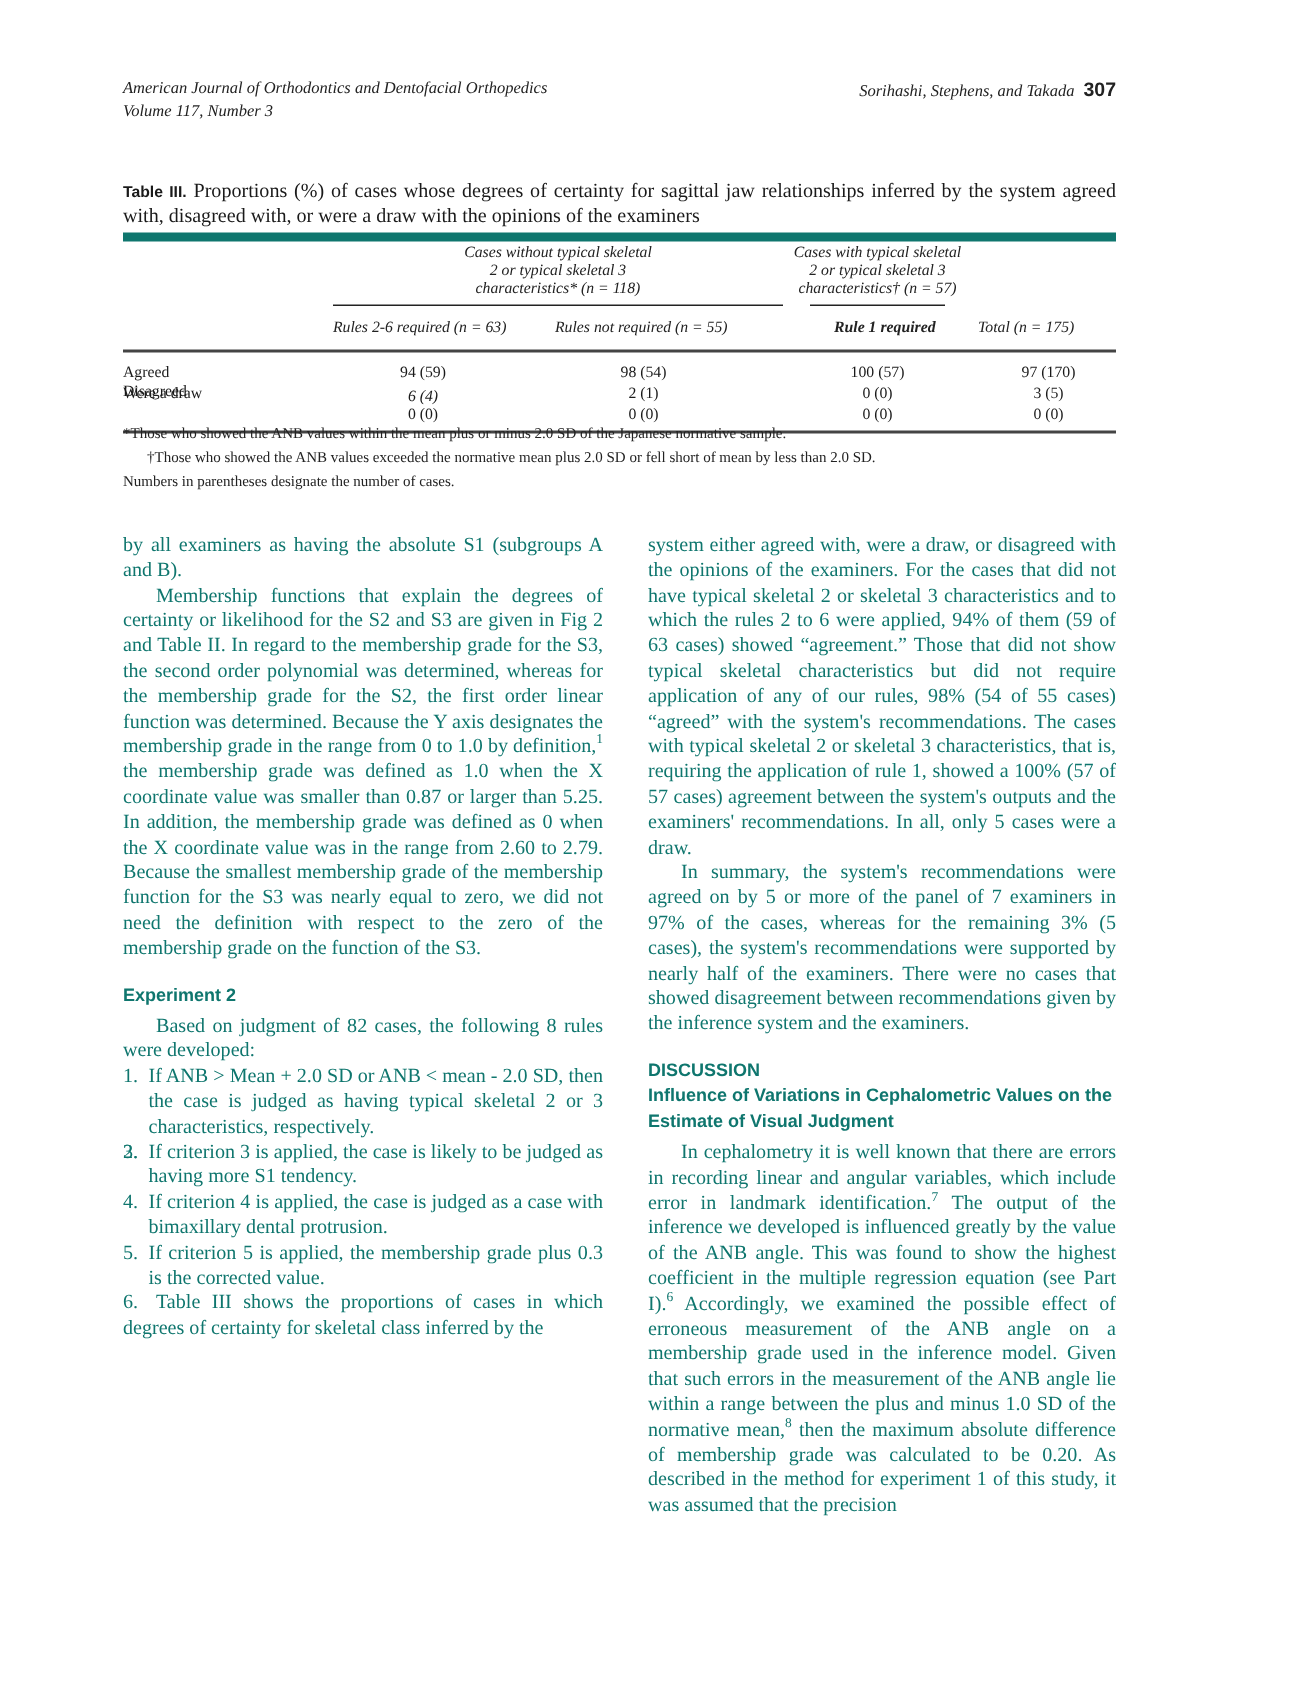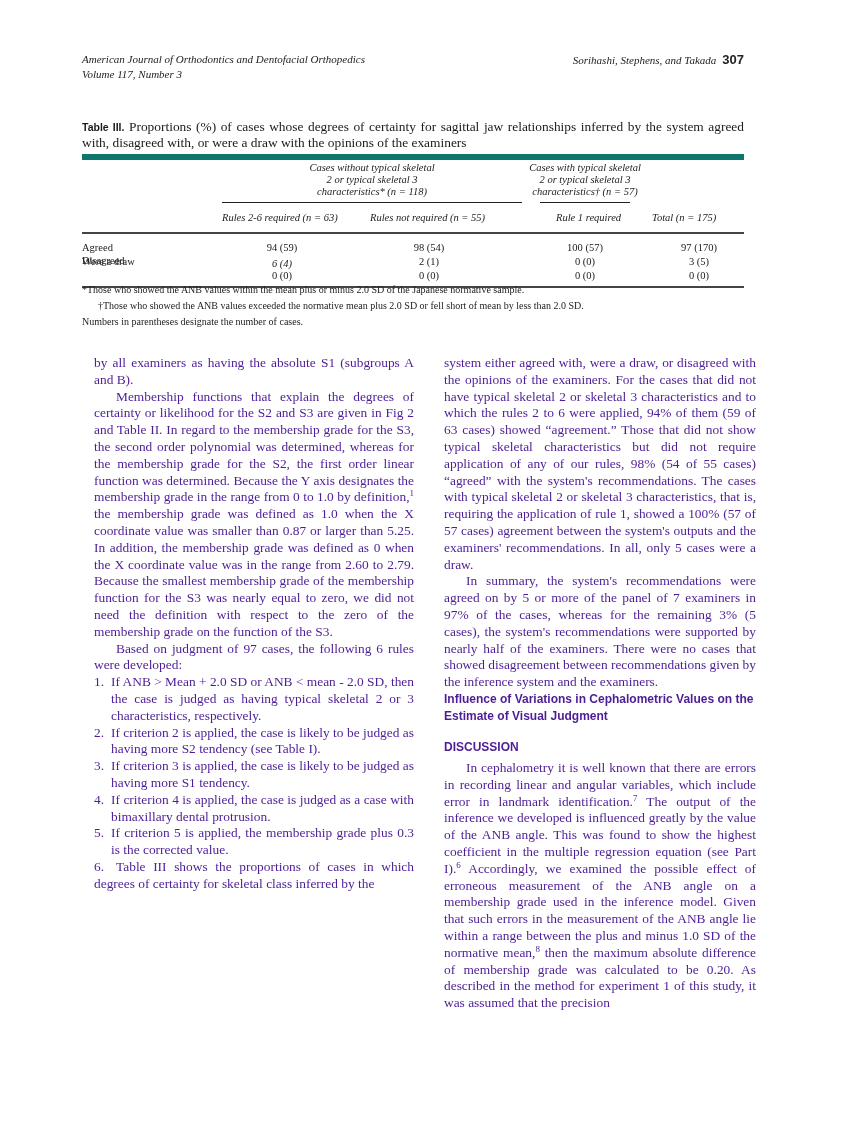--- a/index.html
+++ b/index.html
@@ -19,21 +19,21 @@
   .it { font-family: "Liberation Serif", serif; font-style: italic; font-size: 10.5px; line-height: 12px; color: #222; }
   .grp { position: absolute; text-align: center; }
   .grp-rule { position: absolute; height: 1px; background: #222; }
   .subh { position: absolute; top: 52px; white-space: nowrap; }
   .thick { position: absolute; left: 0; width: 662px; height: 2px; background: #444; }
   .rowlbl { position: absolute; left: 0; font-family: "Liberation Serif", serif; font-size: 10.5px; line-height: 14px; }
   .cell { position: absolute; font-family: "Liberation Serif", serif; font-size: 10.5px; line-height: 14px; text-align: center; width: 80px; }
   .fn { position: absolute; left: 82px; font-family: "Liberation Serif", serif; font-size: 10px; line-height: 15px; color: #222; }
 
   
-  .col { position: absolute; top: 355px; width: 320px; font-family: "Liberation Serif", serif; font-size: 13.4px; line-height: 16.8px; text-align: justify; color: #4c1d95; margin-left: 12px; }
+  .col { position: absolute; top: 355px; width: 320px; font-family: "Liberation Serif", serif; font-size: 13.4px; line-height: 16.8px; text-align: justify; color: #0f766e; }
   .col p { margin: 0; }
   .indent { text-indent: 22px; }
   .hd { font-family: "Liberation Sans", sans-serif; font-weight: bold; font-size: 12px; line-height: 17px; margin: 12px 0 4px 0; text-align: left; }
   .hd2 { font-family: "Liberation Sans", sans-serif; font-weight: bold; font-size: 12px; line-height: 17px; text-align: left; }
   ol.rules { margin: 0; padding: 0; list-style: none; }
   ol.rules li { position: relative; padding-left: 17px; }
   ol.rules li .num { position: absolute; left: 0; top: 0; }
   sup { font-size: 9px; line-height: 0; }
 </style>
 </head>
@@ -65,21 +65,21 @@
 
     <div class="grp it" style="left:440px; width:126px; top:2px;">
       <div>Cases with typical skeletal</div>
       <div>2 or typical skeletal 3</div>
       <div>characteristics† (n = 57)</div>
     </div>
     <div class="grp-rule" style="left:458px; width:90px; top:42px;"></div>
 
     <div class="subh it" style="left:140px;">Rules 2-6 required (n = 63)</div>
     <div class="subh it" style="left:288px;">Rules not required (n = 55)</div>
-    <div class="subh it" style="left:474px;">Rule 1 required</div>
+    <div class="subh it" style="left:474px;font-weight:bold;">Rule 1 required</div>
     <div class="subh it" style="left:570px;">Total (n = 175)</div>
 
     <div class="thick" style="top:72px;"></div>
 
     <div>
       <div class="rowlbl" style="top:81px;">Agreed</div>
       <div class="cell" style="left:160px; top:81px;">94 (59)</div>
       <div class="cell" style="left:307px; top:81px;">98 (54)</div>
       <div class="cell" style="left:463px; top:81px;">100 (57)</div>
       <div class="cell" style="left:577px; top:81px;">97 (170)</div>
@@ -102,31 +102,32 @@
   </div>
 </div>
 
 <div class="fn" style="top:282px;">*Those who showed the ANB values within the mean plus or minus 2.0 SD of the Japanese normative sample.</div>
 <div class="fn" style="top:298px;margin-left:16px;">†Those who showed the ANB values exceeded the normative mean plus 2.0 SD or fell short of mean by less than 2.0 SD.</div>
 <div class="fn" style="top:314px;">Numbers in parentheses designate the number of cases.</div>
 
 <div class="col" style="left:82px;">
   <p>by all examiners as having the absolute S1 (subgroups A and B).</p>
   <p class="indent"><span>Membership functions that explain the degrees of certainty or likelihood for the S2 and S3 are given in Fig 2 and Table II. In regard to the membership grade for the S3, the second order polynomial was determined, whereas for the membership grade for the S2, the first order linear function was determined. Because the Y axis designates the membership grade in the range from 0 to 1.0 by definition,</span><sup>1</sup><span> the membership grade was defined as 1.0 when the X coordinate value was smaller than 0.87 or larger than 5.25. In addition, the membership grade was defined as 0 when the X coordinate value was in the range from 2.60 to 2.79. Because the smallest membership grade of the membership function for the S3 was nearly equal to zero, we did not need the definition with respect to the zero of the membership grade on the function of the S3.</span></p>
-  <p class="indent">Based on judgment of 97 cases, the following 6 rules were developed:</p>
+  <div class="hd" style="margin-top:14px;">Experiment 2</div>
+  <p class="indent">Based on judgment of 82 cases, the following 8 rules were developed:</p>
   <ol class="rules">
     <li><span class="num">1.</span><span>If ANB &gt; Mean + 2.0 SD or ANB &lt; mean - 2.0 SD, then the case is judged as having typical skeletal 2 or 3 characteristics, respectively.</span></li>
-    <li><span class="num">2.</span><span>If criterion 2 is applied, the case is likely to be judged as having more S2 tendency (see Table I).</span></li>
+    <li><span class="num">2.</span></li>
     <li><span class="num">3.</span><span>If criterion 3 is applied, the case is likely to be judged as having more S1 tendency.</span></li>
     <li><span class="num">4.</span><span>If criterion 4 is applied, the case is judged as a case with bimaxillary dental protrusion.</span></li>
     <li><span class="num">5.</span><span>If criterion 5 is applied, the membership grade plus 0.3 is the corrected value.</span></li>
     <li><span class="num">6.</span></li>
   </ol>
   <p class="indent">Table III shows the proportions of cases in which degrees of certainty for skeletal class inferred by the</p>
 </div>
 
 <div class="col" style="left:432px; width:312px;">
   <p>system either agreed with, were a draw, or disagreed with the opinions of the examiners. For the cases that did not have typical skeletal 2 or skeletal 3 characteristics and to which the rules 2 to 6 were applied, 94% of them (59 of 63 cases) showed “agreement.” Those that did not show typical skeletal characteristics but did not require application of any of our rules, 98% (54 of 55 cases) “agreed” with the system's recommendations. The cases with typical skeletal 2 or skeletal 3 characteristics, that is, requiring the application of rule 1, showed a 100% (57 of 57 cases) agreement between the system's outputs and the examiners' recommendations. In all, only 5 cases were a draw.</p>
   <p class="indent">In summary, the system's recommendations were agreed on by 5 or more of the panel of 7 examiners in 97% of the cases, whereas for the remaining 3% (5 cases), the system's recommendations were supported by nearly half of the examiners. There were no cases that showed disagreement between recommendations given by the inference system and the examiners.</p>
+  <div class="hd2" style="margin-top:14px;">DISCUSSION</div>
   <div class="hd2">Influence of Variations in Cephalometric Values on the Estimate of Visual Judgment</div>
-  <div class="hd2" style="margin-top:14px;">DISCUSSION</div>
   <p class="indent" style="margin-top:4px;"><span>In cephalometry it is well known that there are errors in recording linear and angular variables, which include error in landmark identification.</span><sup>7</sup><span> The output of the inference we developed is influenced greatly by the value of the ANB angle. This was found to show the highest coefficient in the multiple regression equation (see Part I).</span><sup>6</sup><span> Accordingly, we examined the possible effect of erroneous measurement of the ANB angle on a membership grade used in the inference model. Given that such errors in the measurement of the ANB angle lie within a range between the plus and minus 1.0 SD of the normative mean,</span><sup>8</sup><span> then the maximum absolute difference of membership grade was calculated to be 0.20. As described in the method for experiment 1 of this study, it was assumed that the precision</span></p>
 </div>
 
 </body></html>

